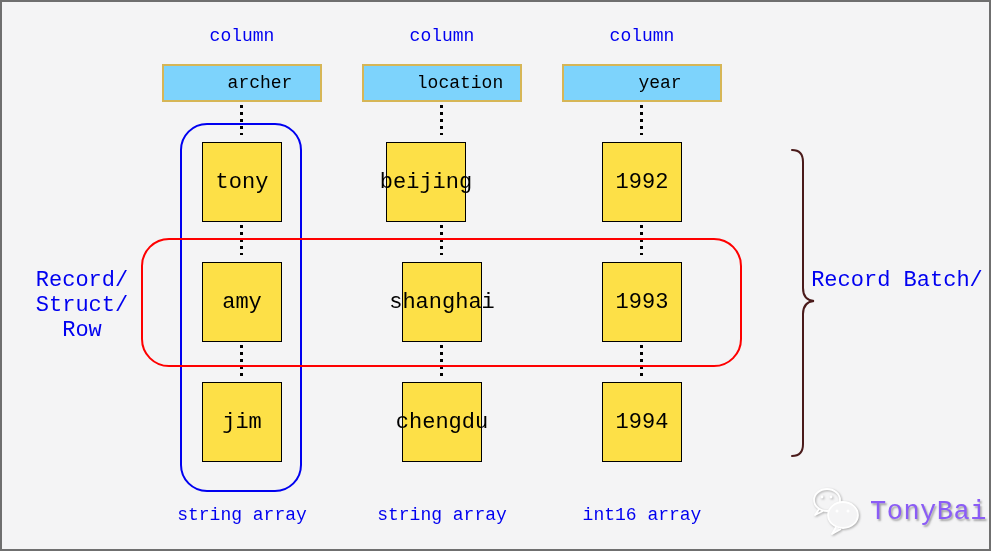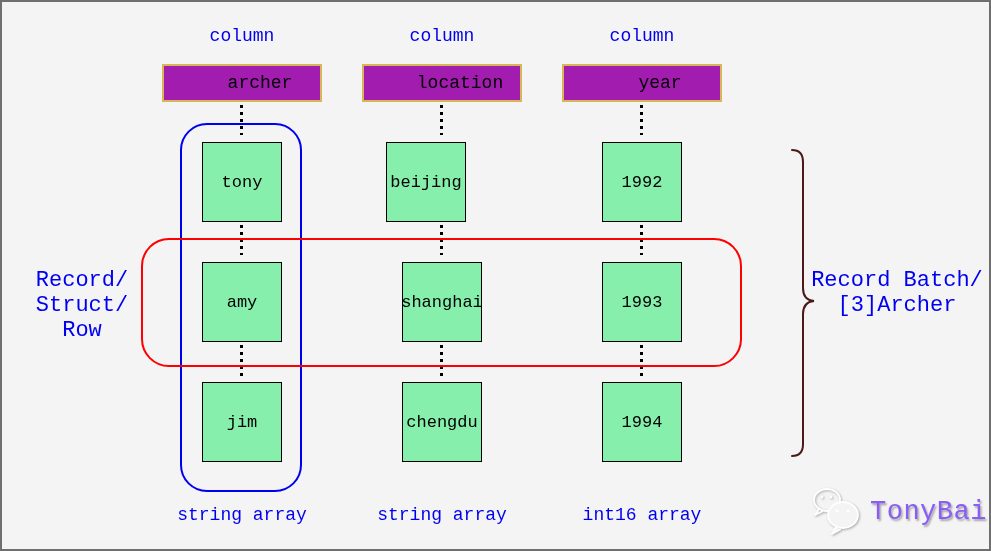--- a/index.html
+++ b/index.html
@@ -10,29 +10,29 @@
     height: 551px;
     background: #F4F4F5;
     border: 2px solid #6f6f6f;
     font-family: Liberation Mono, monospace;
     overflow: hidden;
   }
   .blue-label { color: #0000F0; font-size: 18px; text-align: center; position: absolute; }
   .side-label { color: #0000F0; font-size: 22px; text-align: center; position: absolute; line-height: 25px; }
   .header-box {
     position: absolute; width: 160px; height: 38px;
-    background: #a21caf; border: 2px solid #D6B656;
+    background: #7dd3fc; border: 2px solid #D6B656;
     display: flex; align-items: center; justify-content: center;
     font-size: 18px; color: #000; padding-left: 36px;
   }
   .cell-box {
     position: absolute; width: 80px; height: 80px;
-    background: #86efac; border: 1.5px solid #000;
+    background: #fde047; border: 1.5px solid #000;
     display: flex; align-items: center; justify-content: center;
-    font-size: 17px; color: #000; white-space: nowrap;
+    font-size: 22px; color: #000; white-space: nowrap;
   }
   .dots {
     position: absolute; width: 2.5px; height: 34px;
     background-image: repeating-linear-gradient(to bottom, #000 0 2.5px, transparent 2.5px 7px);
   }
   .col-outline {
     position: absolute; left: 178px; top: 121px; width: 122px; height: 369px;
     border: 2px solid #0000F0; border-radius: 27px; background: transparent;
   }
   .row-outline {
@@ -98,21 +98,20 @@
     <span style="display:block">Struct/</span>
     <span style="display:block">Row</span>
   </div>
 
   <svg class="brace-svg" width="32" height="312" viewBox="0 0 32 312">
     <path d="M6,3 Q17,3 17,15 L17,141 Q17,153 28,154 Q17,155 17,167 L17,297 Q17,309 6,309" fill="none" stroke="#4A1A1A" stroke-width="2" stroke-linecap="round"></path>
   </svg>
 
   <div class="side-label" style="left:800px; top:266px; width:190px;">
     <span style="display:block">Record Batch/</span>
-    <span style="display:block">[3]Archer</span>
   </div>
 
   <div class="watermark">
     <svg class="watermark-icon" width="54" height="52" viewBox="0 0 54 52">
 
       <ellipse cx="17" cy="14" rx="13" ry="11" fill="none" stroke="#ffffff" stroke-width="1.8"></ellipse>
       <path d="M9,23 L5,29 L13,25" fill="none" stroke="#ffffff" stroke-width="1.8" stroke-linejoin="round"></path>
       <circle cx="12" cy="11" r="1.4" fill="#ffffff"></circle>
       <circle cx="21" cy="11" r="1.4" fill="#ffffff"></circle>
 

